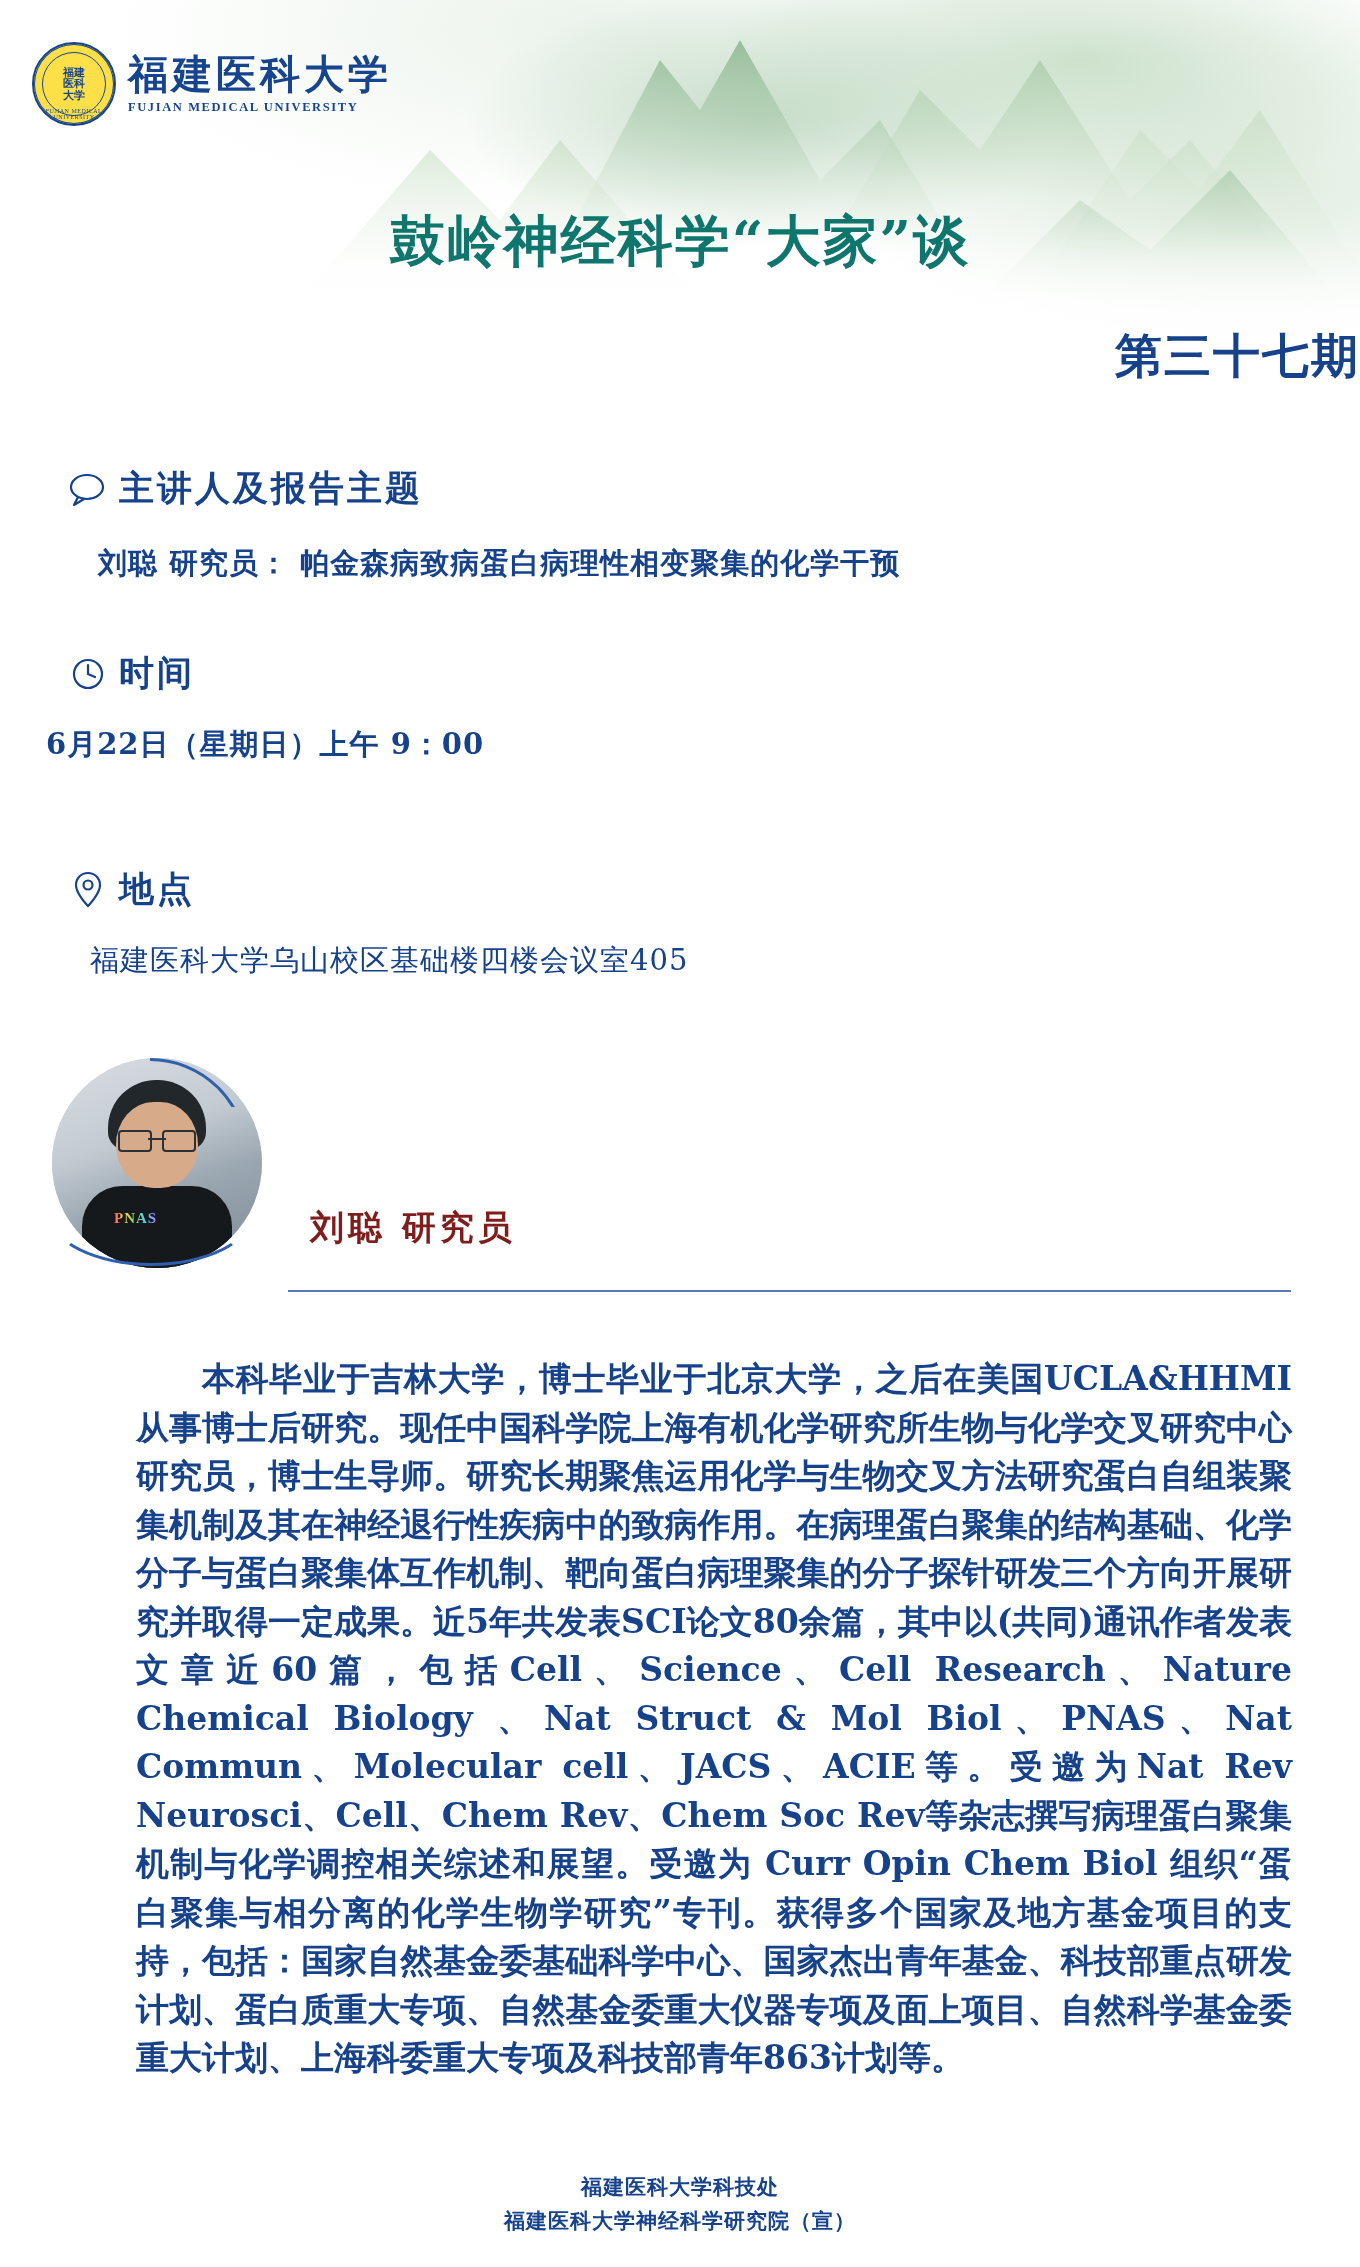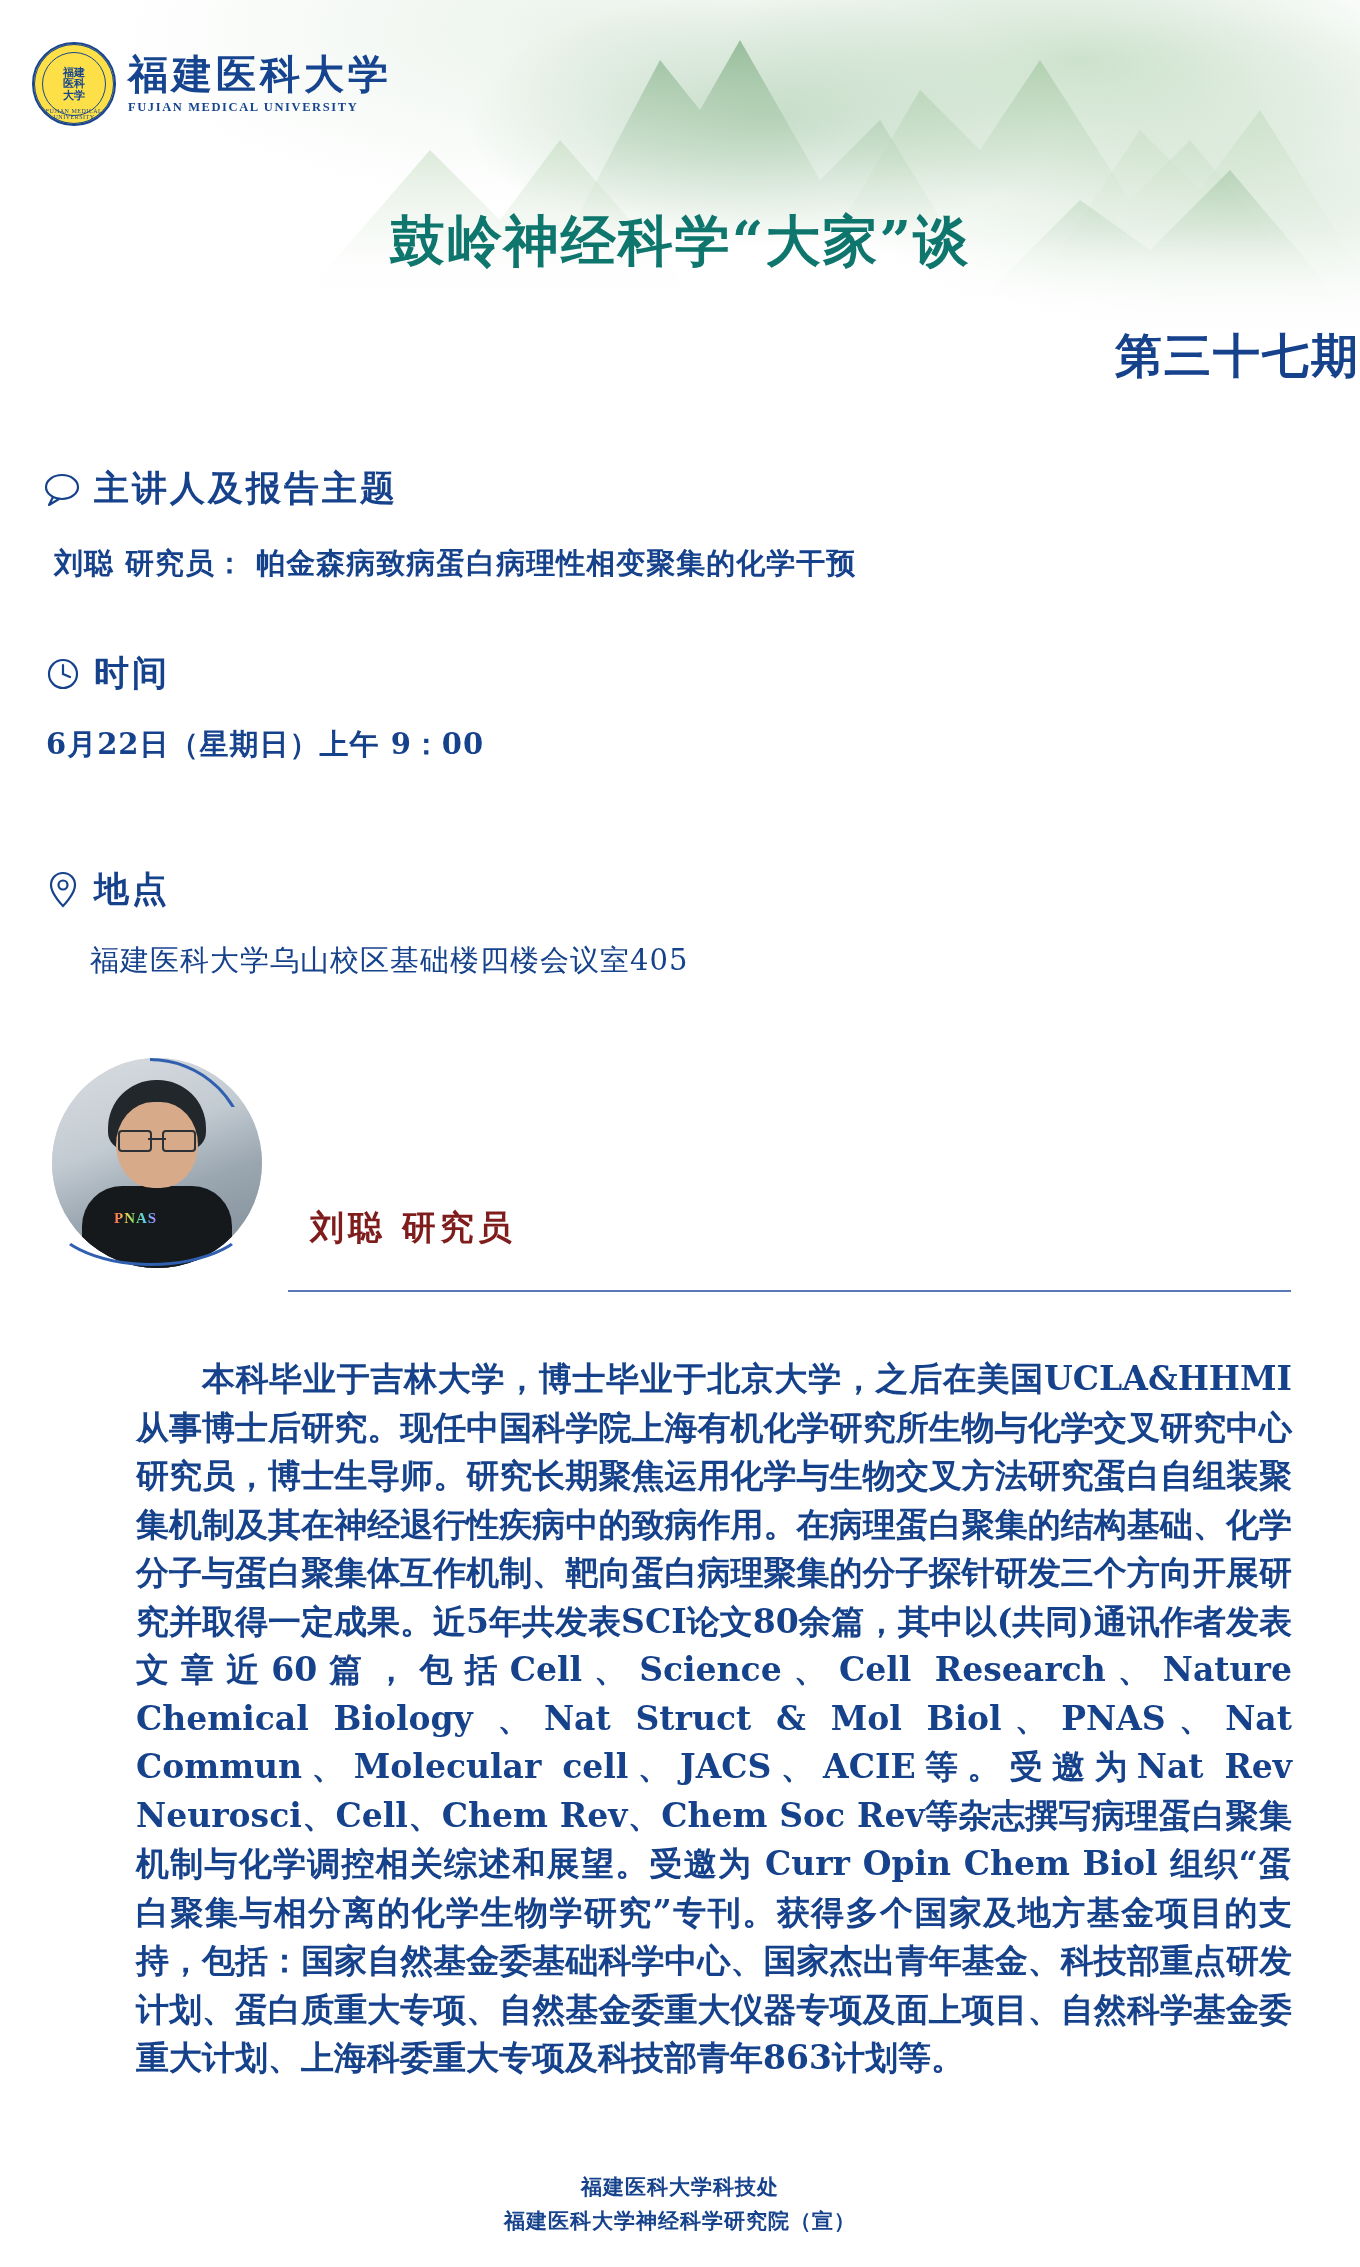--- a/index.html
+++ b/index.html
@@ -65,21 +65,21 @@
     font-family:"DejaVu Serif","Liberation Serif",serif;
   }
   .sub-title{
     position:absolute;top:325px;left:0;width:1360px;text-align:right;
     font-size:47px;font-weight:bold;color:#16428c;letter-spacing:2px;
     font-family:"DejaVu Serif","Liberation Serif",serif;
   }
 
   
   .section{position:absolute;left:0;width:1360px;}
-  .sec-head{display:flex;align-items:center;padding-left:42px;}
+  .sec-head{display:flex;align-items:center;padding-left:42px;margin-left:25px;}
   .sec-icon{width:42px;height:42px;flex:0 0 42px;display:flex;align-items:center;justify-content:center;}
   .sec-title{
     font-size:35px;font-weight:bold;color:#16428c;letter-spacing:3px;margin-left:10px;
     font-family:"DejaVu Serif","Liberation Serif",serif;
   }
   .sec-body{
     font-size:29px;color:#16428c;font-weight:bold;letter-spacing:1px;
     font-family:"DejaVu Serif","Liberation Serif",serif;
   }
 
@@ -180,21 +180,21 @@
 <div class="section" style="top:465px;">
   <div class="sec-head">
     <span class="sec-icon">
       <svg width="40" height="36" viewBox="0 0 40 36">
           <ellipse cx="19" cy="16" rx="16" ry="12" fill="none" stroke="#16428c" stroke-width="2.2"></ellipse>
           <path d="M10 26 L6 34 L16 28" fill="none" stroke="#16428c" stroke-width="2.2" stroke-linejoin="round"></path>
         </svg>
     </span>
     <span class="sec-title">主讲人及报告主题</span>
   </div>
-  <div class="sec-body" style="padding-left:54px;margin-top:32px;">刘聪 研究员： 帕金森病致病蛋白病理性相变聚集的化学干预</div>
+  <div class="sec-body" style="padding-left:98px;margin-top:32px;">刘聪 研究员： 帕金森病致病蛋白病理性相变聚集的化学干预</div>
 </div>
 
 <div class="section" style="top:650px;">
   <div class="sec-head">
     <span class="sec-icon">
       <svg width="38" height="38" viewBox="0 0 38 38">
           <circle cx="19" cy="19" r="14" fill="none" stroke="#16428c" stroke-width="2.2"></circle>
           <path d="M19 10 L19 19 L26 22" fill="none" stroke="#16428c" stroke-width="2.2" stroke-linecap="round"></path>
         </svg>
     </span>

